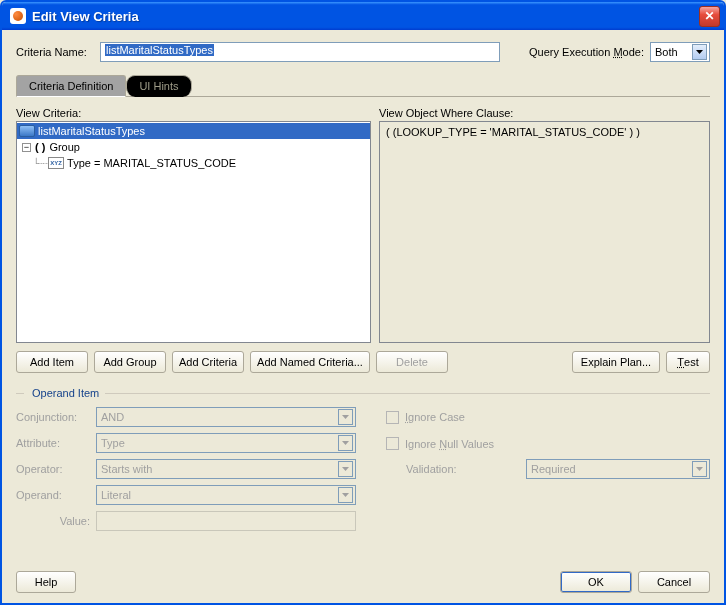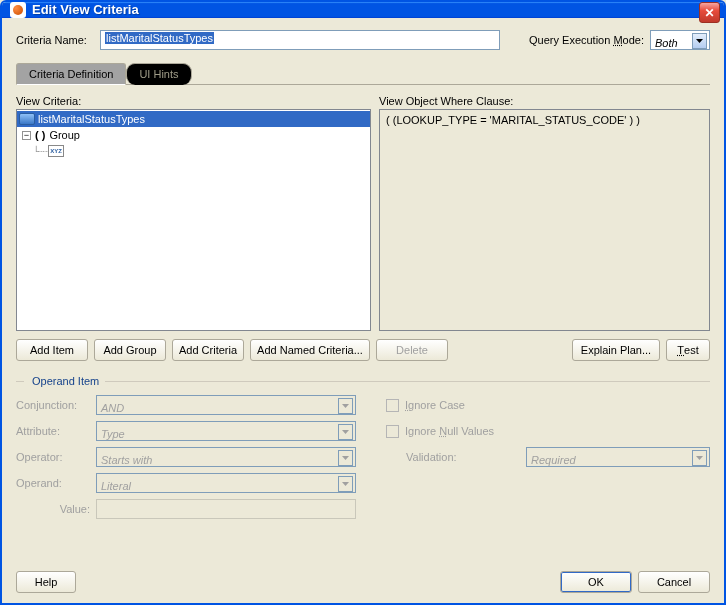--- a/index.html
+++ b/index.html
@@ -1,30 +1,30 @@
 <!DOCTYPE html>
 <html><head>
 <meta charset="utf-8">
 <style>
   * { box-sizing: border-box; font-family: Tahoma, Arial, sans-serif; font-size: 11px; }
   body { margin: 0; padding: 0; background: #ece9d8; }
   .window { width: 726px; height: 605px; border: 2px solid #0054e3; border-radius: 6px 6px 0 0; overflow: hidden; background: #ece9d8; display: flex; flex-direction: column; }
-  .titlebar { height: 16px; background: linear-gradient(to bottom, #3a95ff 0%, #0054e3 10%, #0054e3 90%, #003ccf 100%); display: flex; align-items: flex-start; padding: 0 4px 0 8px; color: white; }
+  .titlebar { height: 28px; background: linear-gradient(to bottom, #3a95ff 0%, #0054e3 10%, #0054e3 90%, #003ccf 100%); display: flex; align-items: center; padding: 0 4px 0 8px; color: white; }
   .titlebar .icon-spot { width:16px; height:16px; background:#fff; border-radius:3px; margin-right:6px; position:relative; }
   .titlebar .icon-spot::after { content:""; position:absolute; left:3px; top:3px; width:10px; height:10px; border-radius:50%; background:radial-gradient(circle at 30% 30%, #ff8c42, #c94e00); }
   .title-text { font-weight: bold; font-size: 13px; flex: 1; text-shadow: 1px 1px 1px rgba(0,0,0,.3);}
   .close-btn { width: 21px; height: 21px; background: linear-gradient(to bottom,#f5a6a0,#e74c3c 40%,#c0392b); border:1px solid #9c2f22; border-radius:3px; display:flex; align-items:center; justify-content:center; cursor:pointer;}
   .close-x { color:white; font-weight:bold; font-size:12px; line-height:1;}
   .client { flex:1; padding: 12px 14px 10px 14px; display:flex; flex-direction:column; }
   .row { display:flex; align-items:center; margin-bottom:8px; gap:6px;}
   .label { color:#000; }
   .input-text { border:1px solid #7f9db9; background:#fff; height:20px; padding:1px 4px; }
   .input-text.selected { background:#fff; }
   .select-sel { background:#316ac5; color:#fff; }
-  .dropdown { border:1px solid #7f9db9; background:#fff; height:20px; display:flex; align-items:flex-end; padding:0 2px 0 4px; position:relative; cursor:pointer;font-style:italic;}
+  .dropdown { border:1px solid #7f9db9; background:#fff; height:20px; display:flex; align-items:center; padding:0 2px 0 4px; position:relative; cursor:pointer;}
   .dropdown .arrow { width:15px; height:16px; background:linear-gradient(to bottom,#e4eefb,#b4cdf1); border:1px solid #7f9db9; margin-left:auto; display:flex; align-items:center; justify-content:center;}
   .dropdown .arrow svg { display:block;}
   .dropdown.disabled { background:#ece9d8; color:#a0a0a0; cursor:default;}
   .dropdown.disabled .arrow { background:#ece9d8;}
   .tabs { display:flex; border-bottom:1px solid #aca899; margin-top:4px; }
   .tab { padding:4px 12px; border:1px solid #aca899; border-bottom:none; background:#ece9d8; margin-right:0; border-radius:3px 3px 0 0; cursor:pointer; position:relative; top:1px;}
   .tab.active { background:#a3a3a3; border-bottom:1px solid #fff; z-index:1;}
   .tab.inactive { background:#000000; color:#9f9c88;border-radius:9px;}
   .tab-body { flex:1; display:flex; flex-direction:column; padding-top:10px;}
   .panels { display:flex; gap:8px; }
@@ -105,20 +105,21 @@
             <div class="tree-row">
               <span class="tree-indent" style="width:3px;"></span>
               <span class="expander">−</span>
               <span style="font-weight:bold; margin-right:4px;">( )</span>
               <span>Group</span>
             </div>
             <div class="tree-row">
               <span class="tree-indent" style="width:14px;"></span>
               <span class="dotline">└┈┈</span>
               <span class="node-icon leaf">XYZ</span>
+              <span>Type = MARITAL_STATUS_CODE</span>
             </div>
           </div>
         </div>
         <div class="panel-right">
           <div class="panel-label">View Object Where Clause:</div>
           <div class="where-box">
             <span>( (LOOKUP_TYPE = 'MARITAL_STATUS_CODE' ) )</span>
           </div>
         </div>
       </div>
@@ -172,21 +173,21 @@
         <span class="form-label">Attribute:</span>
         <div class="dropdown disabled">
           <span>Type</span>
           <span class="arrow">
               <svg width="7" height="4">
                 <path d="M0 0 L7 0 L3.5 4 Z" fill="#a0a0a0"></path>
               </svg>
             </span>
         </div>
         <span></span>
-        <div class="chk-wrap" style="grid-column: span 3;">
+        <div class="chk-wrap" style="grid-column: span 3; align-items: flex-end;">
           <span class="chk"></span>
           <span class="form-label">Ignore <span class="dotted-u">N</span>ull Values</span>
         </div>
 
         <span class="form-label">Operator:</span>
         <div class="dropdown disabled">
           <span>Starts with</span>
           <span class="arrow">
               <svg width="7" height="4">
                 <path d="M0 0 L7 0 L3.5 4 Z" fill="#a0a0a0"></path>

